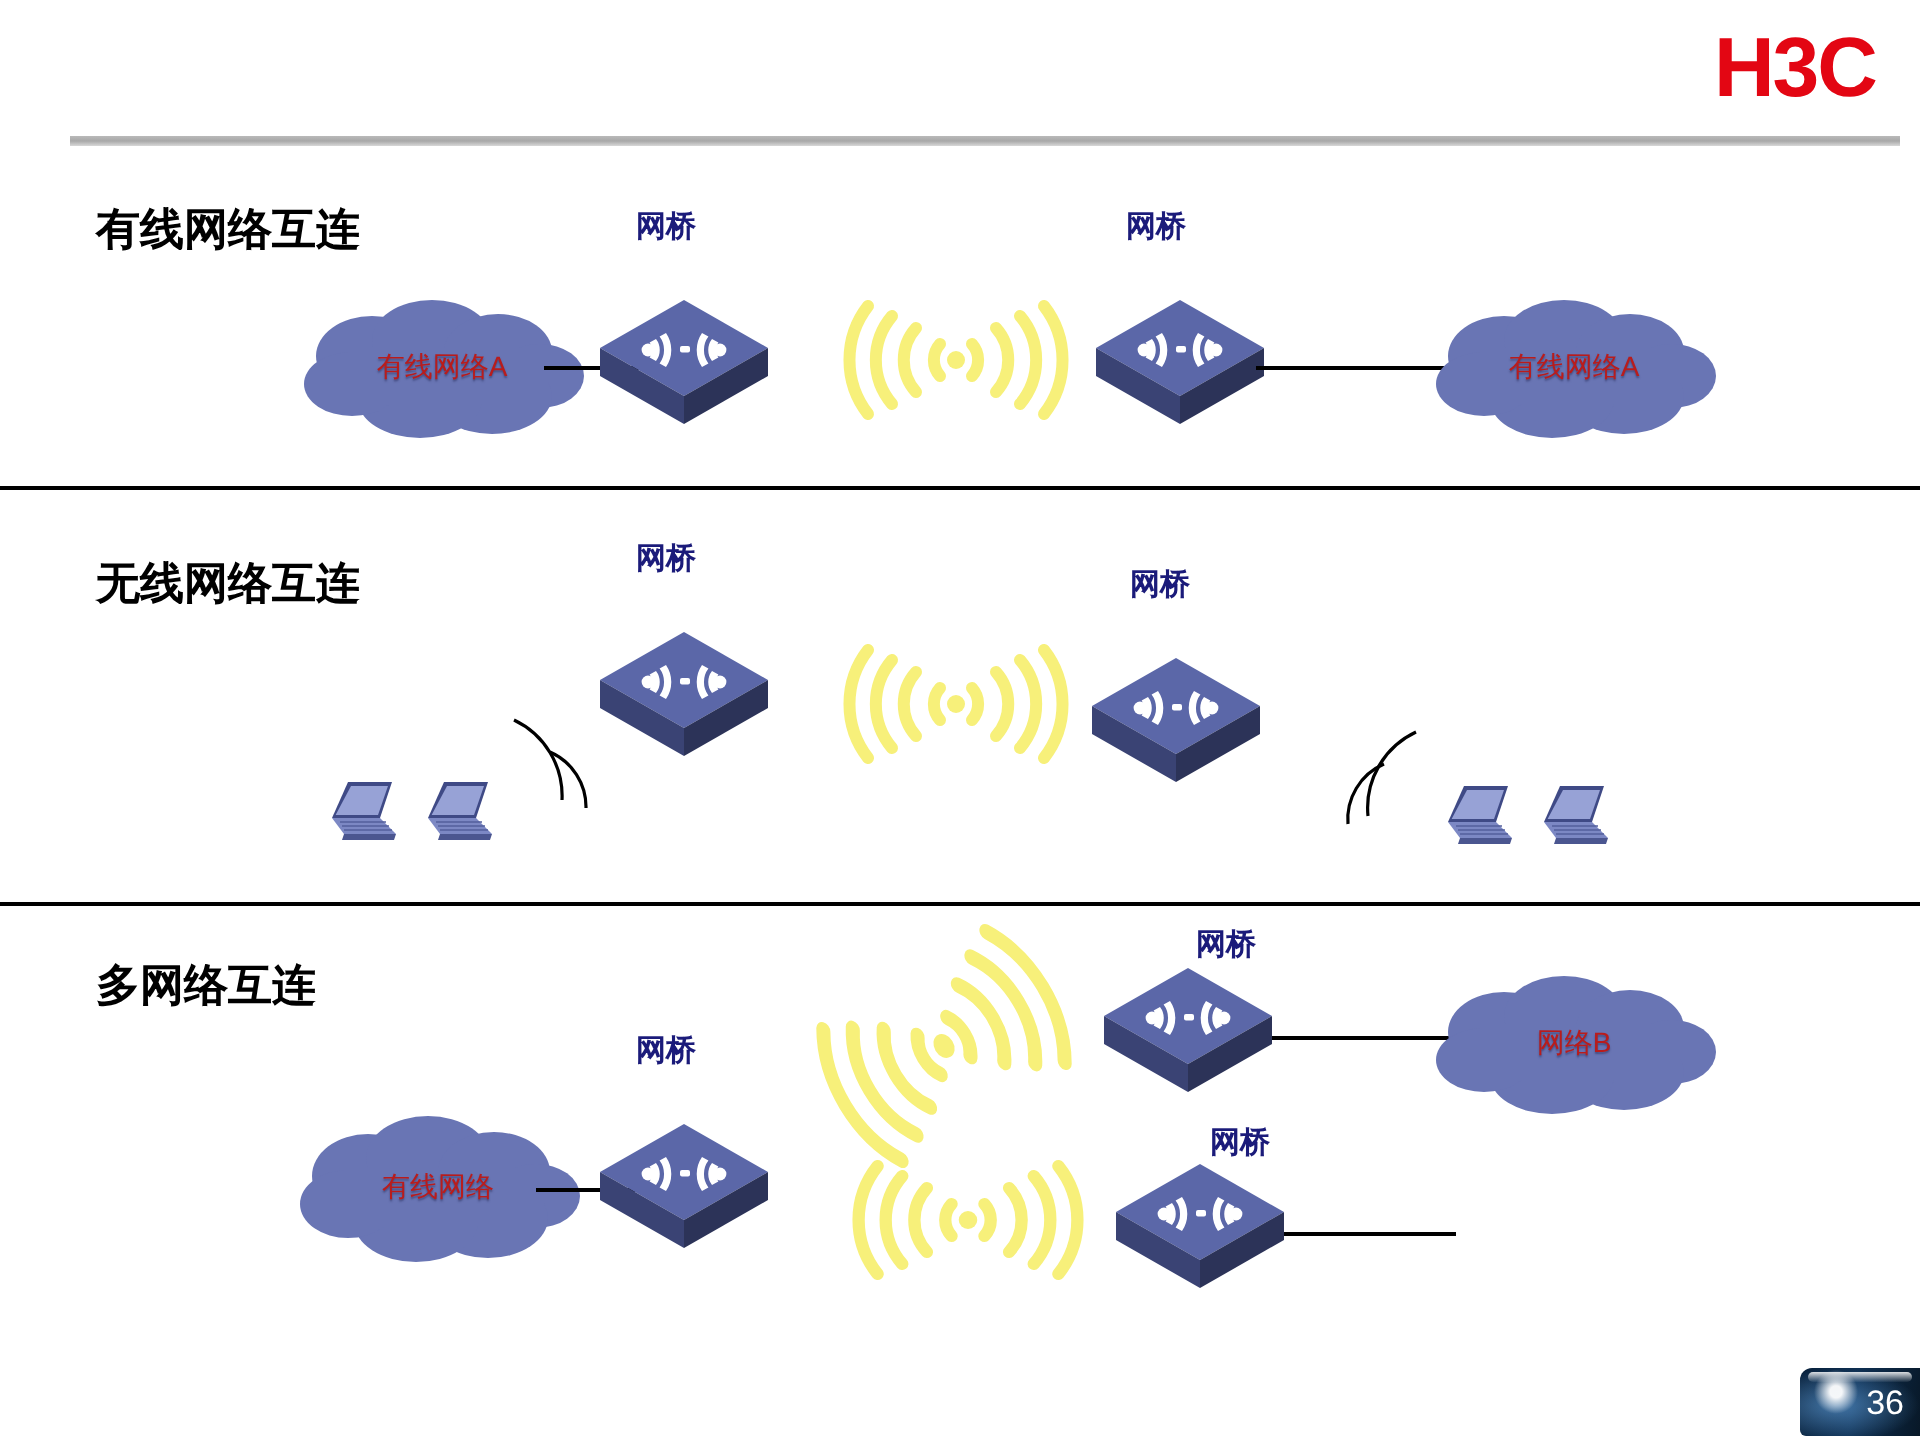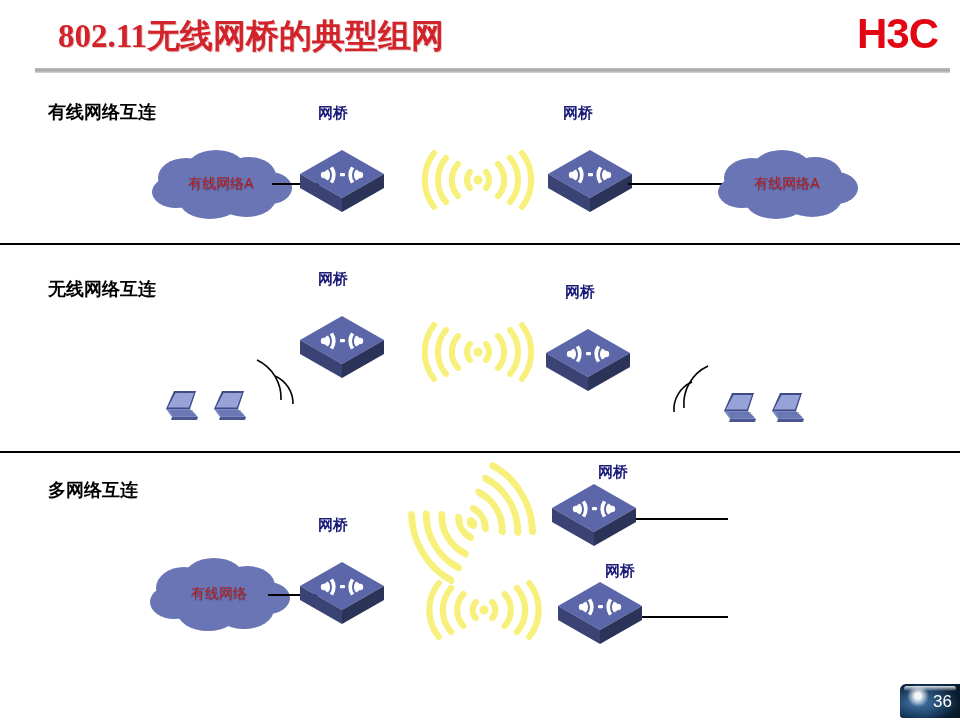--- a/index.html
+++ b/index.html
@@ -31,21 +31,21 @@
 
   
   .divider{position:absolute;left:0;width:960px;height:2px;background:#000;}
   .divider.d1{top:243px;}
   .divider.d2{top:451px;}
 
   
   .section-label{
     position:absolute;
     font-family:"Liberation Serif","DejaVu Serif",serif;
-    font-weight:bold;font-size:18px;color:#000;white-space:nowrap;
+    font-weight:bold;font-size:22px;color:#000;white-space:nowrap;
   }
 
   
   .bridge-label{
     position:absolute;
     font-family:"Liberation Serif","DejaVu Serif",serif;
     font-weight:bold;font-size:15px;color:#1b1b7a;white-space:nowrap;
     text-align:center;
   }
 
@@ -115,21 +115,20 @@
   .page-num{
     position:absolute;right:8px;top:8px;color:#fff;font-size:17px;
     font-family:"Liberation Sans","DejaVu Sans",sans-serif;
   }
 </style>
 </head>
 <body>
 
 <div class="slide">
 
-  <div class="title">802.11无线网桥的典型组网</div>
   <div class="logo">H3C</div>
   <div class="title-rule"></div>
 
   <div class="divider d1"></div>
   <div class="divider d2"></div>
 
   <div class="section-label" style="left:48px;top:100px;">有线网络互连</div>
 
   <div class="bridge-label" style="left:303px;top:104px;width:60px;">网桥</div>
   <div class="bridge-label" style="left:548px;top:104px;width:60px;">网桥</div>
@@ -434,20 +433,35 @@
         <rect x="44" y="27" width="5" height="3.2" rx="1"></rect>
         <circle cx="64" cy="29" r="3.2"></circle>
         <path d="M60 23.5 a9 9 0 0 0 0 11 l3.2 -1.8 a5.6 5.6 0 0 1 0 -7.4 z"></path>
         <path d="M55 20.5 a15 15 0 0 0 0 17 l3.2 -1.8 a11.2 11.2 0 0 1 0 -13.4 z"></path>
       </g>
     </svg>
   </div>
 
   <div class="wire" style="left:636px;top:518px;width:92px;"></div>
 
+  <div class="cloud" style="left:712px;top:486px;width:150px;height:72px;">
+    <svg width="150" height="72" viewBox="0 0 150 72">
+      <g fill="#6975b4">
+        <ellipse cx="40" cy="30" rx="28" ry="20"></ellipse>
+        <ellipse cx="70" cy="22" rx="30" ry="20"></ellipse>
+        <ellipse cx="103" cy="28" rx="27" ry="19"></ellipse>
+        <ellipse cx="124" cy="40" rx="22" ry="16"></ellipse>
+        <ellipse cx="100" cy="50" rx="30" ry="19"></ellipse>
+        <ellipse cx="64" cy="52" rx="31" ry="19"></ellipse>
+        <ellipse cx="30" cy="44" rx="24" ry="16"></ellipse>
+        <rect x="28" y="26" width="100" height="28"></rect>
+      </g>
+    </svg>
+    <div class="cloud-text">网络B</div>
+  </div>
 
   <div class="device" style="left:554px;top:578px;width:92px;height:74px;">
     <svg width="92" height="74" viewBox="0 0 92 74">
       <polygon points="46,4 88,28 46,52 4,28" fill="#5b67a8"></polygon>
       <polygon points="4,28 46,52 46,66 4,42" fill="#3a4374"></polygon>
       <polygon points="46,52 88,28 88,42 46,66" fill="#2c3358"></polygon>
       <g fill="#ffffff">
         <circle cx="28" cy="29" r="3.2"></circle>
         <path d="M32 23.5 a9 9 0 0 1 0 11 l-3.2 -1.8 a5.6 5.6 0 0 0 0 -7.4 z"></path>
         <path d="M37 20.5 a15 15 0 0 1 0 17 l-3.2 -1.8 a11.2 11.2 0 0 0 0 -13.4 z"></path>

